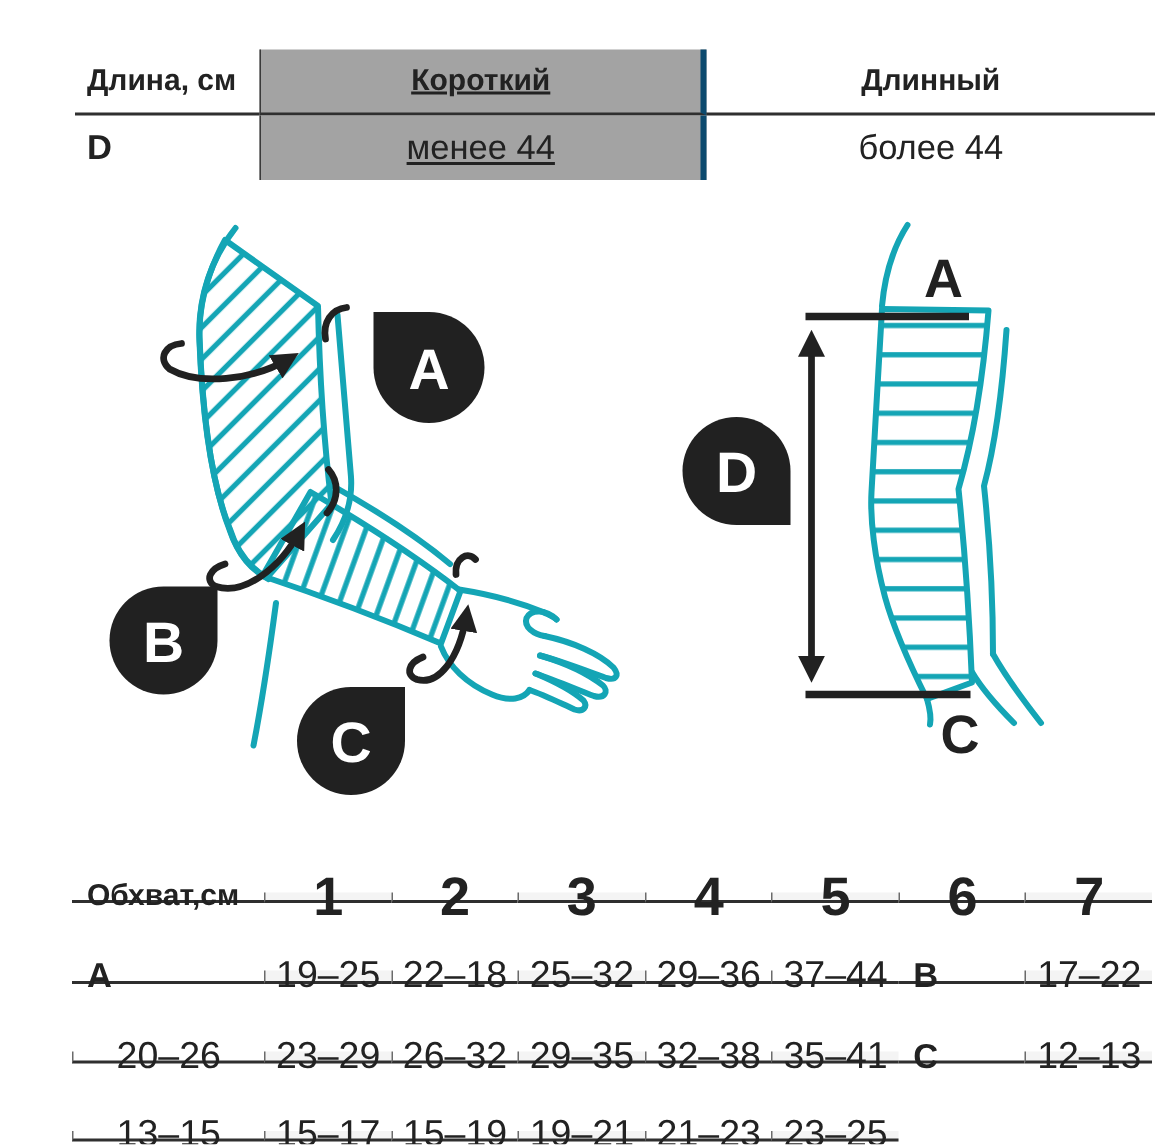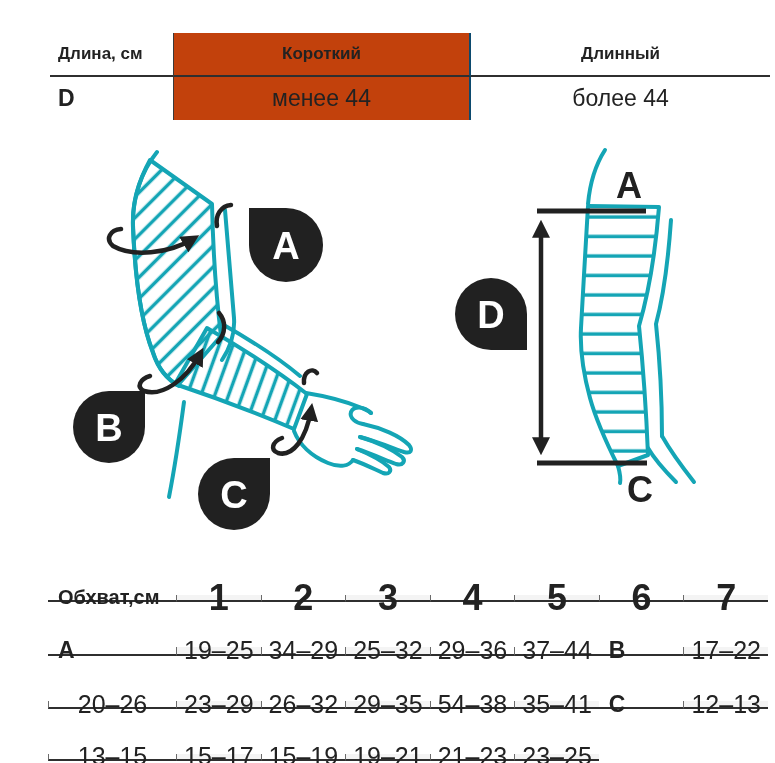--- a/index.html
+++ b/index.html
@@ -4,23 +4,23 @@
 <style>
   html,body{margin:0;padding:0;background:#fff;}
   #stage{position:relative;width:775px;height:763px;background:#fff;overflow:hidden;
          font-family:"Liberation Sans",sans-serif;color:#222;}
 
   
   .length-table{position:absolute;left:50px;top:33px;width:720px;
     display:grid;grid-template-columns:123px 298px 299px;grid-template-rows:44px 43px;}
   .lt-cell{display:flex;align-items:center;justify-content:center;box-sizing:border-box;
     font-size:23px;}
-  .lt-head{font-weight:bold;font-size:17px;border-bottom:2px solid #2f2f2f;}
+  .lt-head{font-weight:bold;font-size:20px;border-bottom:2px solid #2f2f2f;}
   .lt-first{justify-content:flex-start;padding-left:8px;font-weight:bold;}
-  .lt-shade{background:#c2410c;border-left:1px solid #3a3a3a;border-right:2px solid #0c4a6e;}
+  .lt-shade{background:#a3a3a3;border-left:1px solid #3a3a3a;border-right:4px solid #0c4a6e;text-decoration:underline;}
 
   
   .girth-table{position:absolute;left:48px;top:550px;width:720px;
     display:grid;grid-template-columns:128px repeat(7,1fr);
     grid-template-rows:52px 54px 53px 52px;}
   .gt-cell{display:flex;align-items:center;justify-content:center;box-sizing:border-box;
     font-size:25px;border-bottom:2px solid #2f2f2f;margin-top:45px;}
   .gt-vline{border-left:1px solid #6b6b6b;}
   .gt-shade{background:#f4f4f4;}
   .gt-num{font-weight:bold;font-size:36px;}
@@ -148,32 +148,32 @@
     <div class="gt-cell gt-num gt-vline gt-shade">1</div>
     <div class="gt-cell gt-num gt-vline">2</div>
     <div class="gt-cell gt-num gt-vline gt-shade">3</div>
     <div class="gt-cell gt-num gt-vline">4</div>
     <div class="gt-cell gt-num gt-vline gt-shade">5</div>
     <div class="gt-cell gt-num gt-vline">6</div>
     <div class="gt-cell gt-num gt-vline gt-shade">7</div>
 
     <div class="gt-cell gt-label">A</div>
     <div class="gt-cell gt-vline gt-shade">19–25</div>
-    <div class="gt-cell gt-vline">34–29</div>
+    <div class="gt-cell gt-vline">22–18</div>
     <div class="gt-cell gt-vline gt-shade">25–32</div>
     <div class="gt-cell gt-vline">29–36</div>
     <div class="gt-cell gt-vline">37–44</div>
 
     <div class="gt-cell gt-label">B</div>
     <div class="gt-cell gt-vline gt-shade">17–22</div>
     <div class="gt-cell gt-vline">20–26</div>
     <div class="gt-cell gt-vline gt-shade">23–29</div>
     <div class="gt-cell gt-vline">26–32</div>
     <div class="gt-cell gt-vline gt-shade">29–35</div>
-    <div class="gt-cell gt-vline">54–38</div>
+    <div class="gt-cell gt-vline">32–38</div>
     <div class="gt-cell gt-vline gt-shade">35–41</div>
 
     <div class="gt-cell gt-label">C</div>
     <div class="gt-cell gt-vline gt-shade">12–13</div>
     <div class="gt-cell gt-vline">13–15</div>
     <div class="gt-cell gt-vline gt-shade">15–17</div>
     <div class="gt-cell gt-vline">15–19</div>
     <div class="gt-cell gt-vline gt-shade">19–21</div>
     <div class="gt-cell gt-vline">21–23</div>
     <div class="gt-cell gt-vline gt-shade">23–25</div>

